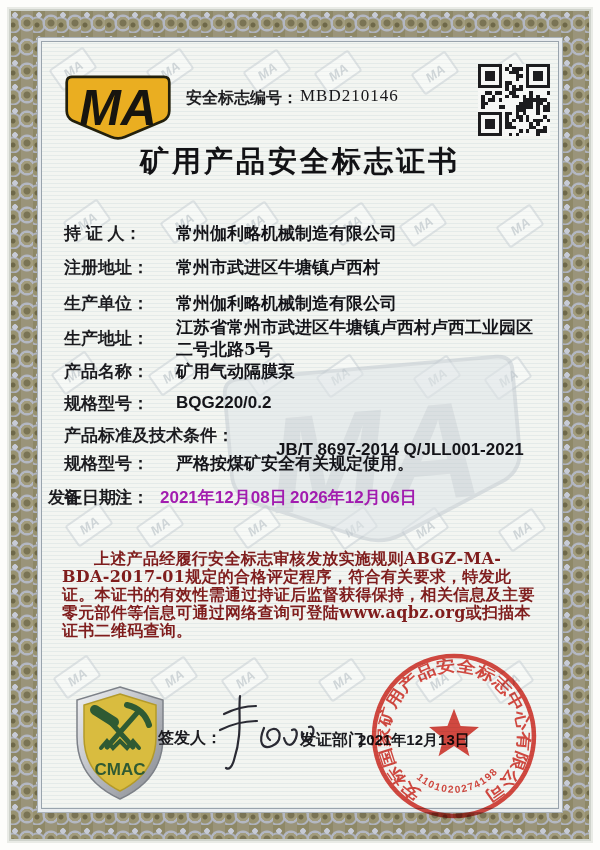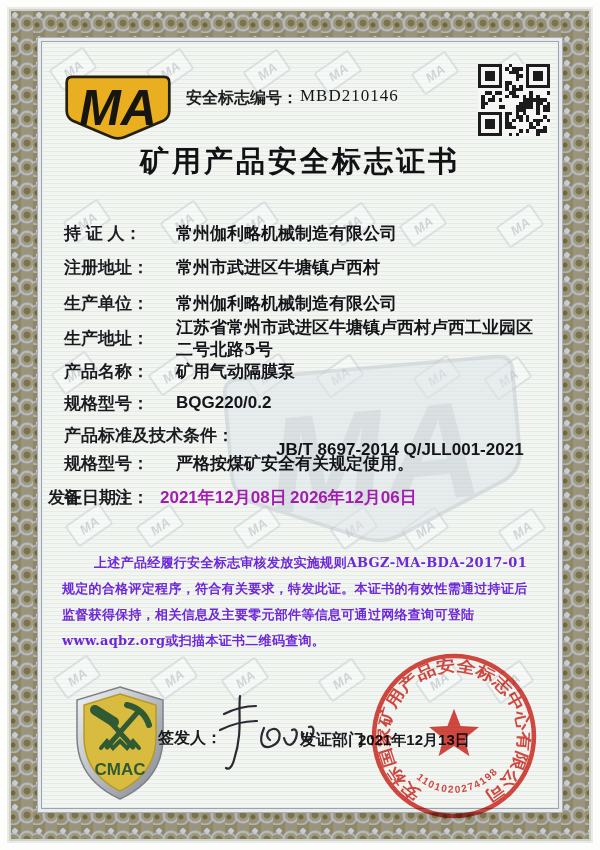--- a/index.html
+++ b/index.html
@@ -36,22 +36,22 @@
   .row{position:absolute;left:64px;width:478px;display:flex;align-items:flex-start;}
   .row .lbl{flex:0 0 112px;font-size:17px;font-weight:bold;color:#1b1b1f;white-space:nowrap;}
   .row .val{font-size:17px;font-weight:600;color:#141419;width:360px;line-height:22px;font-family:"DejaVu Serif","Liberation Serif",serif;}
   .row.widelbl .lbl{flex:0 0 auto;}
   .row.widelbl .val{margin-left:42px;width:auto;font-family:"Liberation Sans",sans-serif;margin-top:15px;}
   .row.center{align-items:center;}
   .dates{position:absolute;left:48px;display:flex;font-size:17px;}
   .dates .dl{font-weight:bold;color:#1b1b1f;}
   .dates .dv{font-weight:700;color:#a21caf;}
 
-  .statement{position:absolute;left:62px;top:550px;width:478px;font-size:13px;font-weight:600;
-    color:#6d28d9;line-height:26px;text-indent:32px;letter-spacing:.3px;
+  .statement{position:absolute;left:62px;top:550px;width:478px;font-size:16px;font-weight:600;
+    color:#7f1d1d;line-height:18px;text-indent:32px;letter-spacing:.3px;
     font-family:"DejaVu Serif","Liberation Serif",serif;}
 
   .sig-label{font-size:16px;font-weight:bold;color:#1b1b1f;}
   .stamp-date{font-size:15px;font-weight:bold;color:#17171c;z-index:2;}
   .stamp{z-index:3;opacity:.9;mix-blend-mode:multiply;}
 </style>
 </head>
 <body>
 
 <div class="page">

